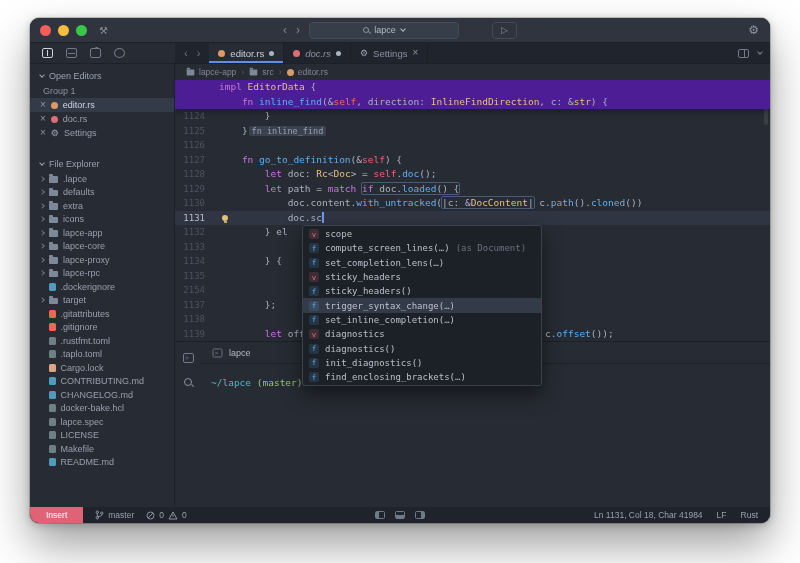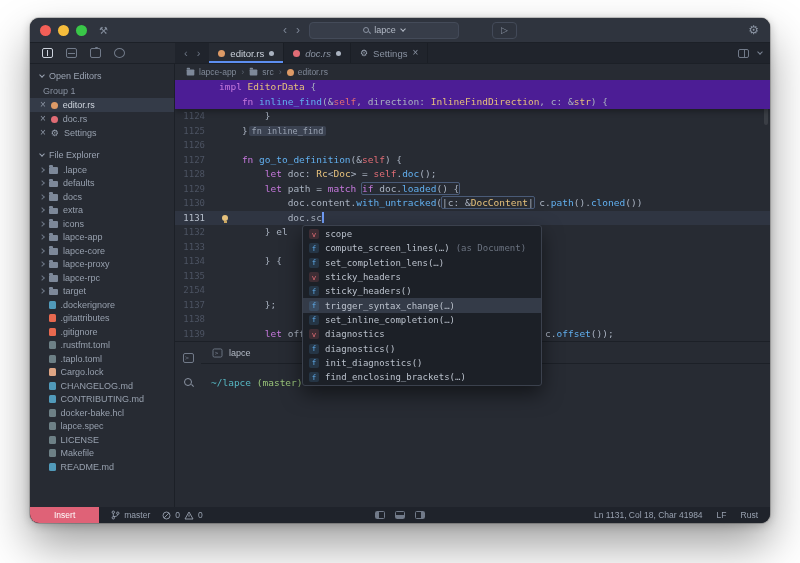--- a/index.html
+++ b/index.html
@@ -42,21 +42,21 @@
   .tab-close,.oe-close{color:#8a93a2;font-size:10px;line-height:1}
   .ico-dot{display:inline-block;width:7px;height:7px;border-radius:50%;flex:none}
   .gear-glyph{font-size:9px;color:#9aa3b2;line-height:1}
   .strip-right{position:absolute;right:8px;top:0;height:100%;display:flex;align-items:center;gap:9px;color:#7b8494}
   .split-ico{width:11px;height:9px;border:1.2px solid #717a89;border-radius:2px;position:relative}
   .split-ico::after{content:"";position:absolute;left:50%;top:0;bottom:0;border-left:1px solid #717a89}
   
   .main{flex:1;display:flex;min-height:0}
   .sidebar{width:145px;flex:none;background:#272b33;border-right:1px solid #1c2027;padding-top:4px;overflow:hidden;font-size:9px;color:#97a0ae}
   .side-h{display:flex;align-items:center;gap:5px;padding:3px 10px;color:#9aa3b2}
-  .side-h.spaced{margin-top:7px}
+  .side-h.spaced{margin-top:16px}
   .side-sub{padding:2px 10px 2px 13px;color:#8a93a2}
   .oe-row{display:flex;align-items:center;gap:5px;height:14px;padding:0 10px}
   .oe-row.active{background:#343b48;color:#d0d6df}
   .tree-row{display:flex;align-items:center;gap:5px;height:13.5px;padding:0 10px;white-space:nowrap}
   .tree-row .chev{color:#6c7584}
   .tree-row.file{padding-left:19px}
   .ico-folder{position:relative;display:inline-block;width:9px;height:6.5px;background:#7d8899;border-radius:1px;flex:none;margin-top:1px}
   .ico-folder::before{content:"";position:absolute;top:-2px;left:0;width:4px;height:2px;background:#7d8899;border-radius:1px 1px 0 0}
   .ico-folder.sm{transform:scale(.85)}
   .ico-file{display:inline-block;width:6.5px;height:8px;border-radius:1.5px;flex:none}
@@ -84,21 +84,21 @@
   .term-rail{width:26px;flex:none;display:flex;flex-direction:column;align-items:center;padding-top:11px;gap:15px}
   .ti{width:11px;height:10px;border:1.2px solid #717a89;border-radius:2px;position:relative;color:#717a89}
   .ti-term::after{content:">";position:absolute;left:1.5px;top:-0.5px;font-size:6.5px;font-family:"DejaVu Sans Mono",monospace}
   .term-main{flex:1;display:flex;flex-direction:column;min-width:0}
   .term-tabs{height:22px;flex:none;display:flex;align-items:center;border-bottom:1px solid #1c2027}
   .term-tab{display:flex;align-items:center;gap:6px;padding:0 11px;font-size:9px;color:#b3bac6;height:100%}
   .term-body{padding:13px 10px;font-family:"DejaVu Sans Mono",monospace;font-size:9.5px}
   .prompt-path{color:#56b6c2}.prompt-branch{color:#98c379}
   
   .status{height:16px;flex:none;background:#1f232b;display:flex;align-items:center;font-size:8.5px;color:#98a1b0;position:relative}
-  .mode-badge{height:100%;padding:0 24px;display:flex;align-items:center;color:#ffffff}
+  .mode-badge{height:100%;padding:0 16px;display:flex;align-items:center;color:#ffffff}
   .sb-item{display:flex;align-items:center;gap:4px;margin-left:12px}
   .sb-center{position:absolute;left:50%;transform:translateX(-50%);display:flex;gap:10px;align-items:center}
   .pp{width:10px;height:8px;border:1px solid #717a89;border-radius:1.5px;position:relative}
   .pp-left::after{content:"";position:absolute;left:0;top:0;bottom:0;width:3px;background:#717a89}
   .pp-bottom::after{content:"";position:absolute;left:0;right:0;bottom:0;height:3px;background:#717a89}
   .pp-right::after{content:"";position:absolute;right:0;top:0;bottom:0;width:3px;background:#717a89}
   .sb-right{margin-left:auto;display:flex;gap:14px;padding-right:12px}
   
   .popup{position:absolute;left:272px;top:207px;width:240px;background:#1c2027;border:1px solid #3b414d;border-radius:3px;
     box-shadow:0 8px 20px rgba(0,0,0,.5);z-index:40;font-family:"DejaVu Sans Mono",monospace;font-size:9px;padding:1px 0}
@@ -208,25 +208,20 @@
             <span>.lapce</span>
           </div>
           <div class="tree-row">
             <span class="chev right"></span>
             <span class="ico-folder"></span>
             <span>defaults</span>
           </div>
           <div class="tree-row">
             <span class="chev right"></span>
             <span class="ico-folder"></span>
-            <span>docs</span>
-          </div>
-          <div class="tree-row">
-            <span class="chev right"></span>
-            <span class="ico-folder"></span>
             <span>extra</span>
           </div>
           <div class="tree-row">
             <span class="chev right"></span>
             <span class="ico-folder"></span>
             <span>icons</span>
           </div>
           <div class="tree-row">
             <span class="chev right"></span>
             <span class="ico-folder"></span>
@@ -239,30 +234,30 @@
           </div>
           <div class="tree-row">
             <span class="chev right"></span>
             <span class="ico-folder"></span>
             <span>lapce-proxy</span>
           </div>
           <div class="tree-row">
             <span class="chev right"></span>
             <span class="ico-folder"></span>
             <span>lapce-rpc</span>
-          </div>
-          <div class="tree-row">
-            <span class="chev right"></span>
-            <span class="ico-folder"></span>
-            <span>target</span>
           </div>
           <div class="tree-row file">
             <span class="ico-file" style="background: rgb(81, 154, 186);"></span>
             <span>.dockerignore</span>
           </div>
+          <div class="tree-row">
+            <span class="chev right"></span>
+            <span class="ico-folder"></span>
+            <span>target</span>
+          </div>
           <div class="tree-row file">
             <span class="ico-file" style="background: rgb(232, 105, 79);"></span>
             <span>.gitattributes</span>
           </div>
           <div class="tree-row file">
             <span class="ico-file" style="background: rgb(232, 105, 79);"></span>
             <span>.gitignore</span>
           </div>
           <div class="tree-row file">
             <span class="ico-file" style="background: rgb(109, 128, 134);"></span>
@@ -271,25 +266,25 @@
           <div class="tree-row file">
             <span class="ico-file" style="background: rgb(109, 128, 134);"></span>
             <span>.taplo.toml</span>
           </div>
           <div class="tree-row file">
             <span class="ico-file" style="background: rgb(222, 165, 132);"></span>
             <span>Cargo.lock</span>
           </div>
           <div class="tree-row file">
             <span class="ico-file" style="background: rgb(81, 154, 186);"></span>
+            <span>CONTRIBUTING.md</span>
+          </div>
+          <div class="tree-row file">
+            <span class="ico-file" style="background: rgb(81, 154, 186);"></span>
             <span>CHANGELOG.md</span>
-          </div>
-          <div class="tree-row file">
-            <span class="ico-file" style="background: rgb(81, 154, 186);"></span>
-            <span>CONTRIBUTING.md</span>
           </div>
           <div class="tree-row file">
             <span class="ico-file" style="background: rgb(109, 128, 134);"></span>
             <span>docker-bake.hcl</span>
           </div>
           <div class="tree-row file">
             <span class="ico-file" style="background: rgb(109, 128, 134);"></span>
             <span>lapce.spec</span>
           </div>
           <div class="tree-row file">

